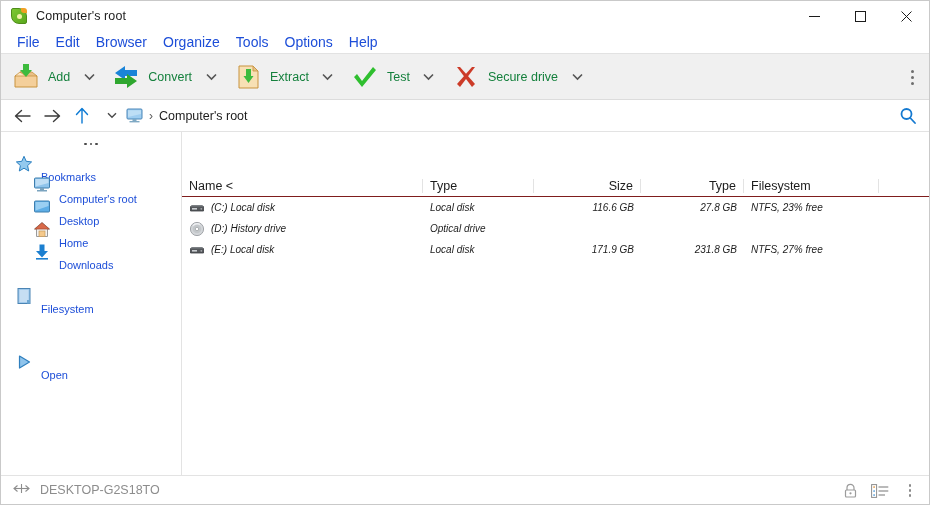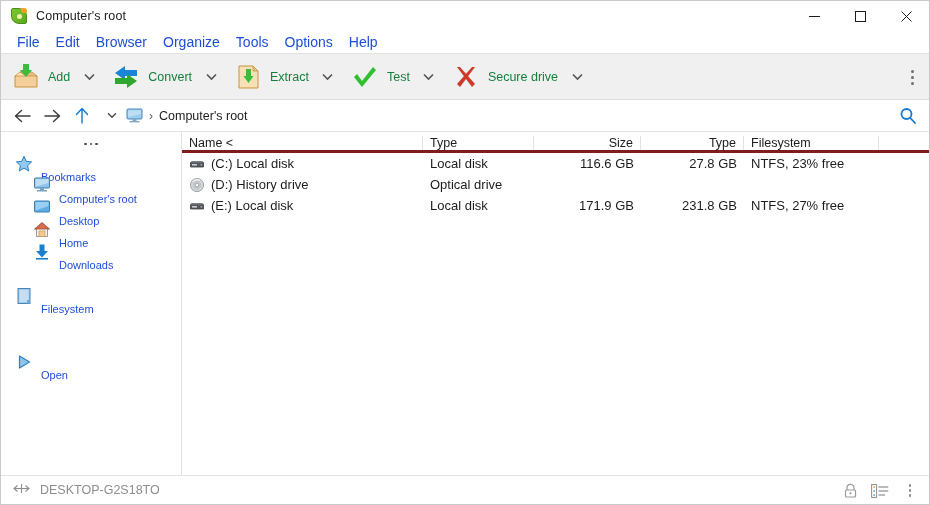--- a/index.html
+++ b/index.html
@@ -142,38 +142,39 @@
   }
   .sb-item.child { padding-left: 32px; }
   .sb-ico { width: 18px; height: 18px; position: relative; flex: none; }
   .sb-label { font-size: 11px; color: #1d4ed8; margin-left: 8px; white-space: nowrap; margin-top: 25px; }
   .sb-gap-lg { height: 22px; }
 
   
   .filelist { flex: 1; display: flex; flex-direction: column; min-width: 0; background: #fff; }
   .hdr {
     height: 21px; min-height: 21px;
-    border-bottom: 3px solid #7f1d1d;
-    display: flex; align-items: flex-end;
-    background: #ffffff;
+    border-bottom: 1px solid #7f1d1d;
+    display: flex; align-items: center;
+    background: #ffffff;
+    margin-top: 44px;
   }
   .hcell {
     display: flex; align-items: center;
     font-size: 12.5px; color: #1c1c1c;
     border-right: 1px solid #e3e3e3;
     padding: 0 7px;
     cursor: default; white-space: nowrap;
     overflow: hidden;
   }
   .hcell.r { justify-content: flex-end; }
   .rows { flex: 1; overflow: hidden; }
   .row { display: flex; align-items: center; height: 21px; cursor: default; }
   .cell {
-    font-size: 13px; color: #1c1c1c; padding: 0 7px;
-    white-space: nowrap; overflow: hidden; display: flex; align-items: center;
+    font-size: 10px; color: #1c1c1c; padding: 0 7px;
+    white-space: nowrap; overflow: hidden; display: flex; align-items: center; font-style: italic;
   }
   .cell.r { justify-content: flex-end; }
   .row-ico { width: 16px; height: 16px; flex: none; margin-right: 6px; position: relative; }
 
   
   .c-name { width: 241px; min-width: 241px; }
   .c-type { width: 111px; min-width: 111px; }
   .c-size { width: 107px; min-width: 107px; }
   .c-free { width: 103px; min-width: 103px; }
   .c-fs   { width: 135px; min-width: 135px; }

